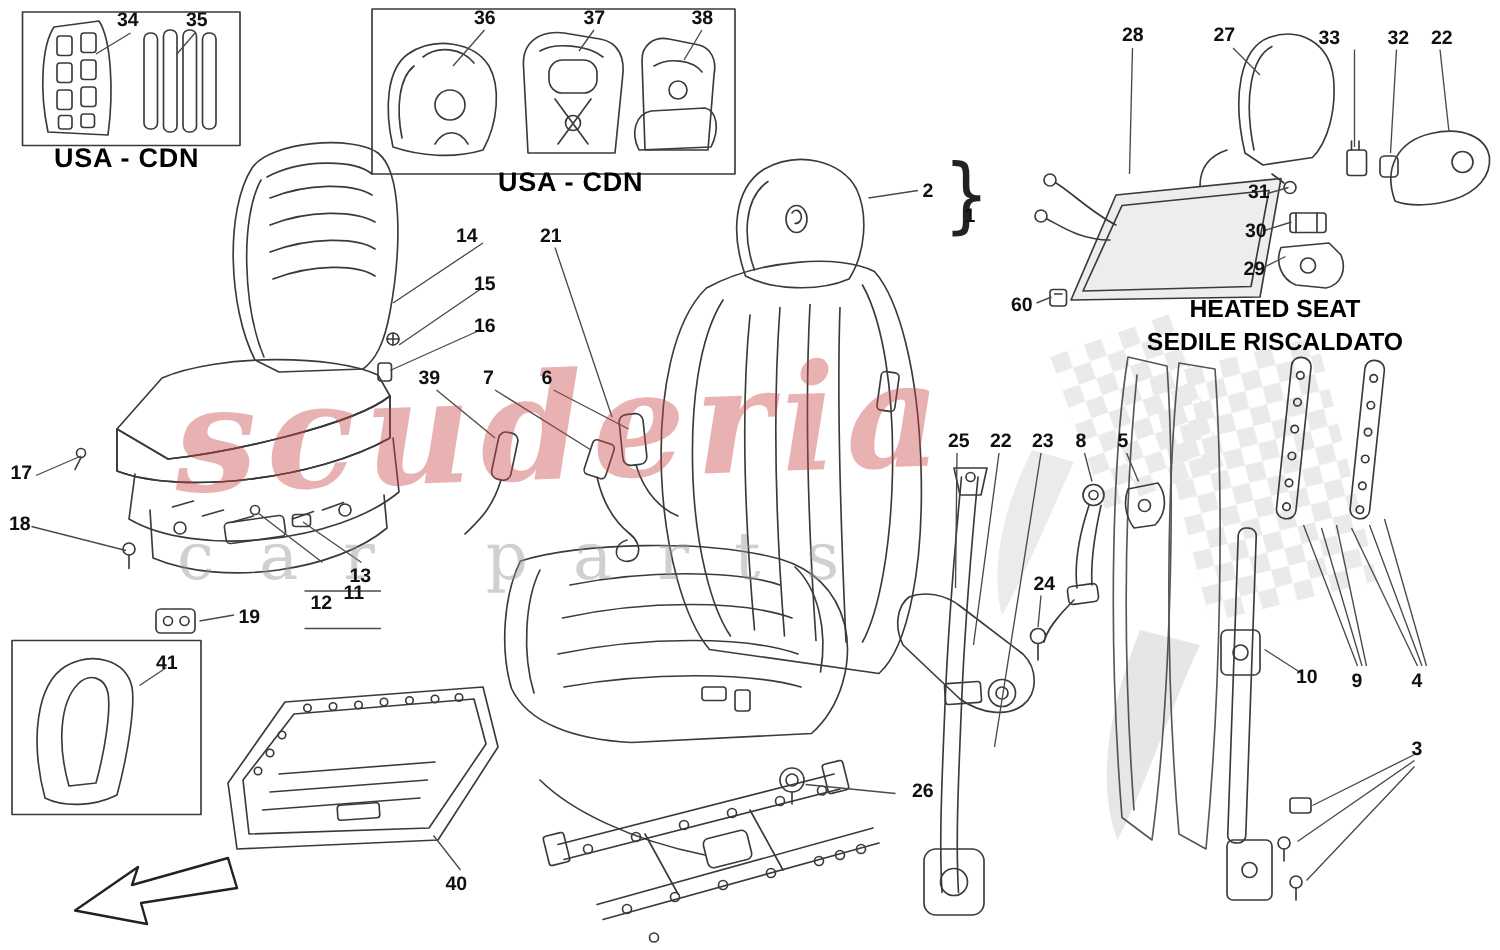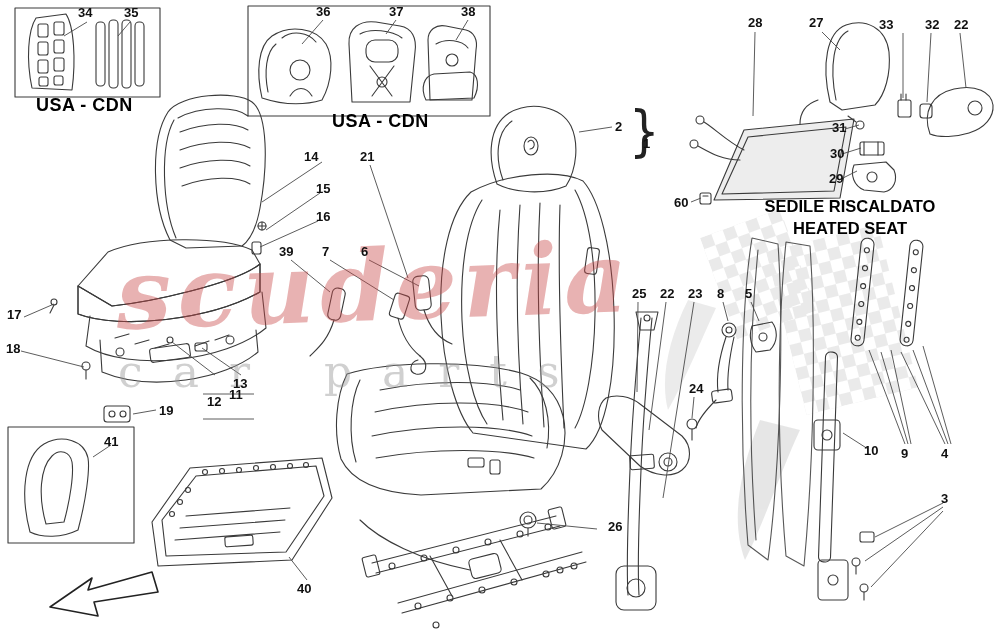--- a/index.html
+++ b/index.html
@@ -314,22 +314,22 @@
   </g>
 </svg>
 
 <div class="wm-title">scuderia</div>
 <div class="wm-sub">car parts</div>
 
 <div class="box-label" style="left:36px;top:95px">USA - CDN</div>
 <div class="box-label" style="left:332px;top:111px">USA - CDN</div>
 
 <div class="heated" style="left:750px;top:195px">
+  <div>HEATED SEAT</div>
   <div>SEDILE RISCALDATO</div>
-  <div>HEATED SEAT</div>
 </div>
 
 <span class="brace" style="left:629px;top:106px">}</span>
 
 <span class="callout" style="left:78px;top:6px">34</span>
 <span class="callout" style="left:124px;top:6px">35</span>
 <span class="callout" style="left:316px;top:5px">36</span>
 <span class="callout" style="left:389px;top:5px">37</span>
 <span class="callout" style="left:461px;top:5px">38</span>
 <span class="callout" style="left:304px;top:150px">14</span>

